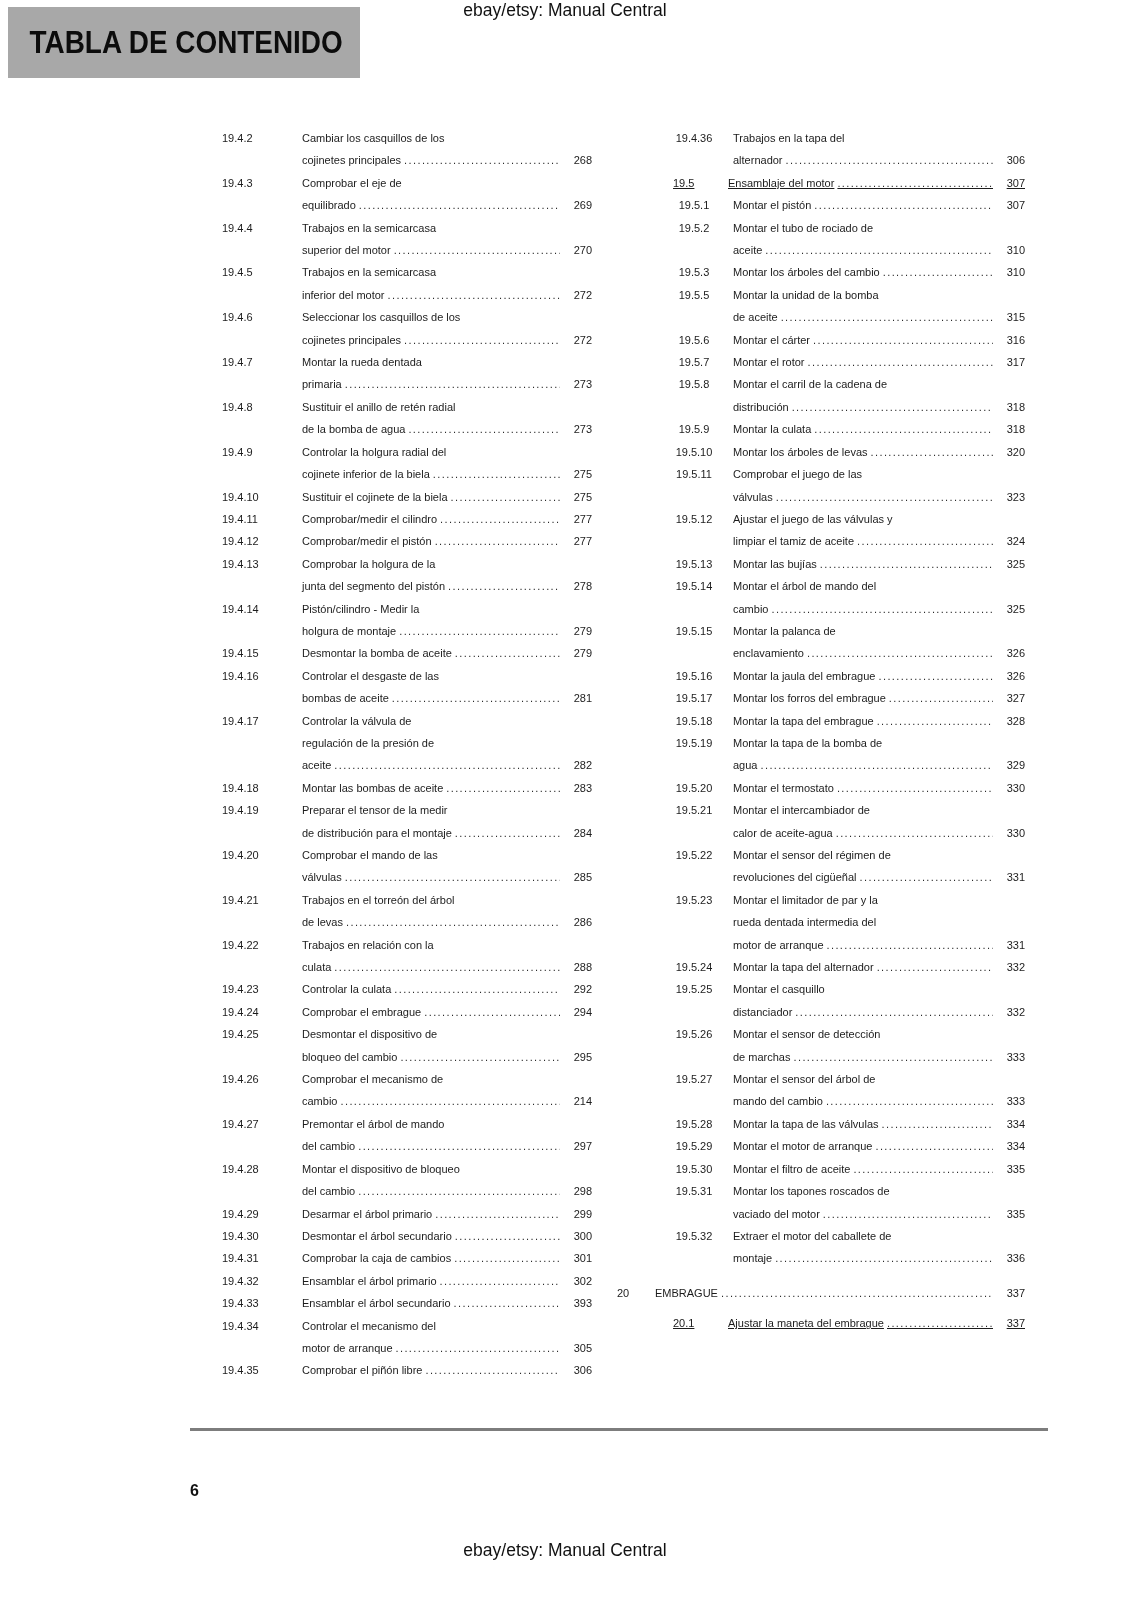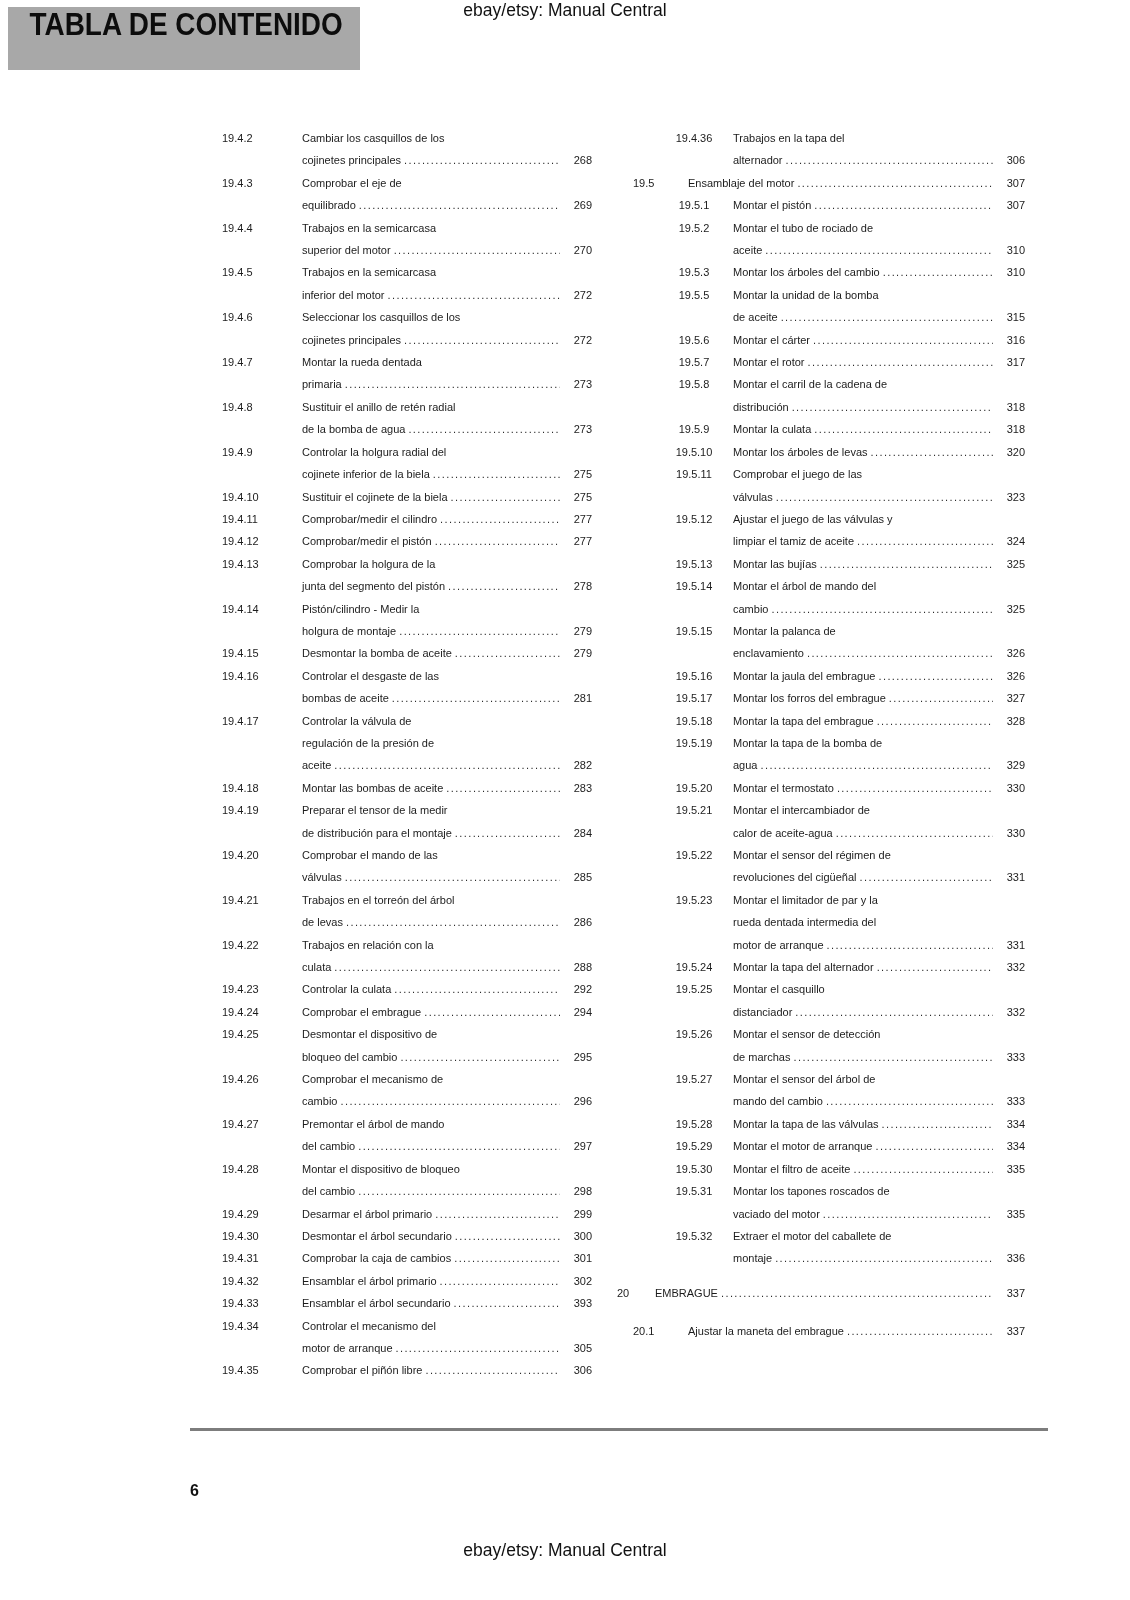--- a/index.html
+++ b/index.html
@@ -10,23 +10,23 @@
     color: #1c1c1c;
     position: relative;
     overflow: hidden;
   }
   .header-title {
     position: absolute; top: 0; left: 0; width: 100%;
     text-align: center; font-size: 17.5px; color: #111;
   }
   .heading-box {
     position: absolute; left: 8px; top: 7px;
-    width: 352px; height: 63px;
+    width: 352px; height: 71px;
     background: #a8a8a8;
-    display: flex; 
+    display: flex; align-items: center;
   }
   .heading-box span {
     font-size: 31px; font-weight: 700; color: #0c0c0c;
     letter-spacing: 0px; padding-left: 24px;
     transform: scaleX(0.9); transform-origin: left center;
     white-space: nowrap;
   }
   .col {
     position: absolute; top: 127px;
     font-size: 11px; line-height: 22.4px;
@@ -48,23 +48,23 @@
     content: "....................................................................................";
     letter-spacing: 1.4px;
   }
   .pg { flex: none; min-width: 28px; text-align: right; }
 
   
   .col-left  .entry.level-3 { margin-left: 0; }
   .col-left  .entry.level-3 .num { width: 80px; }
   .col-right .entry.level-3 { margin-left: 38px; }
   .col-right .entry.level-3 .num { width: 78px; text-align: center; }
-  .col-right .entry.level-2 { margin-left: 16px; }
+  .col-right .entry.level-2 { margin-left: 56px; text-decoration: underline; }
   .col-right .entry.level-2 .num { width: 55px; }
-  .col-right .entry.level-1 { margin-left: 0; margin-top: 12px; margin-bottom: 16px; }
+  .col-right .entry.level-1 { margin-left: 0; margin-top: 12px; margin-bottom: 8px; }
   .col-right .entry.level-1 .num { width: 38px; }
 
   .footer-rule {
     position: absolute; left: 190px; top: 1428px;
     width: 858px; height: 3px; background: #7d7d7d;
   }
   .page-num {
     position: absolute; left: 190px; top: 1482px;
     font-size: 16px; font-weight: 700; color: #111;
   }
@@ -342,21 +342,21 @@
           </span>
         </span>
       </div>
       <div class="entry level-3">
         <span class="num">19.4.26</span>
         <span class="body">
           <span class="tline">Comprobar el mecanismo de</span>
           <span class="tline last">
             <span class="ttext">cambio</span>
             <span class="leader"></span>
-            <span class="pg">296</span>
+            <span class="pg">214</span>
           </span>
         </span>
       </div>
       <div class="entry level-3">
         <span class="num">19.4.27</span>
         <span class="body">
           <span class="tline">Premontar el árbol de mando</span>
           <span class="tline last">
             <span class="ttext">del cambio</span>
             <span class="leader"></span>

